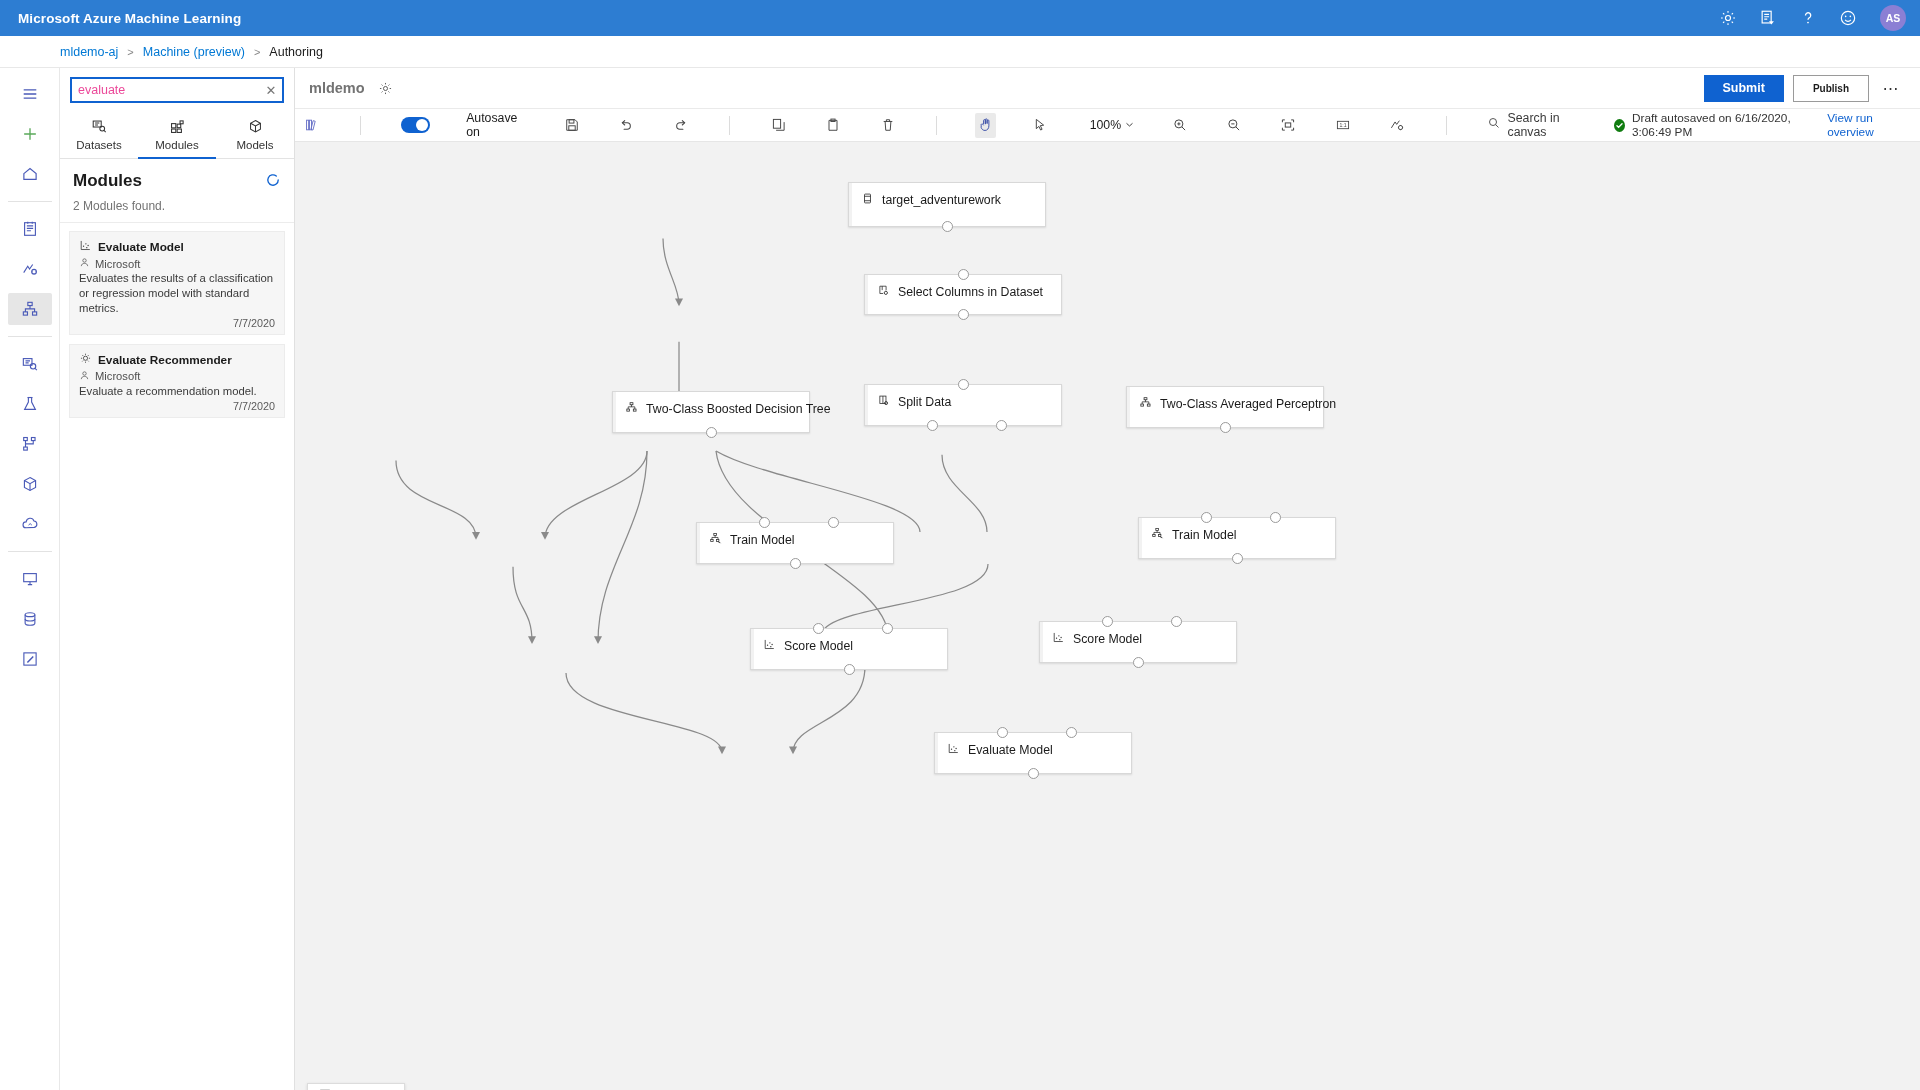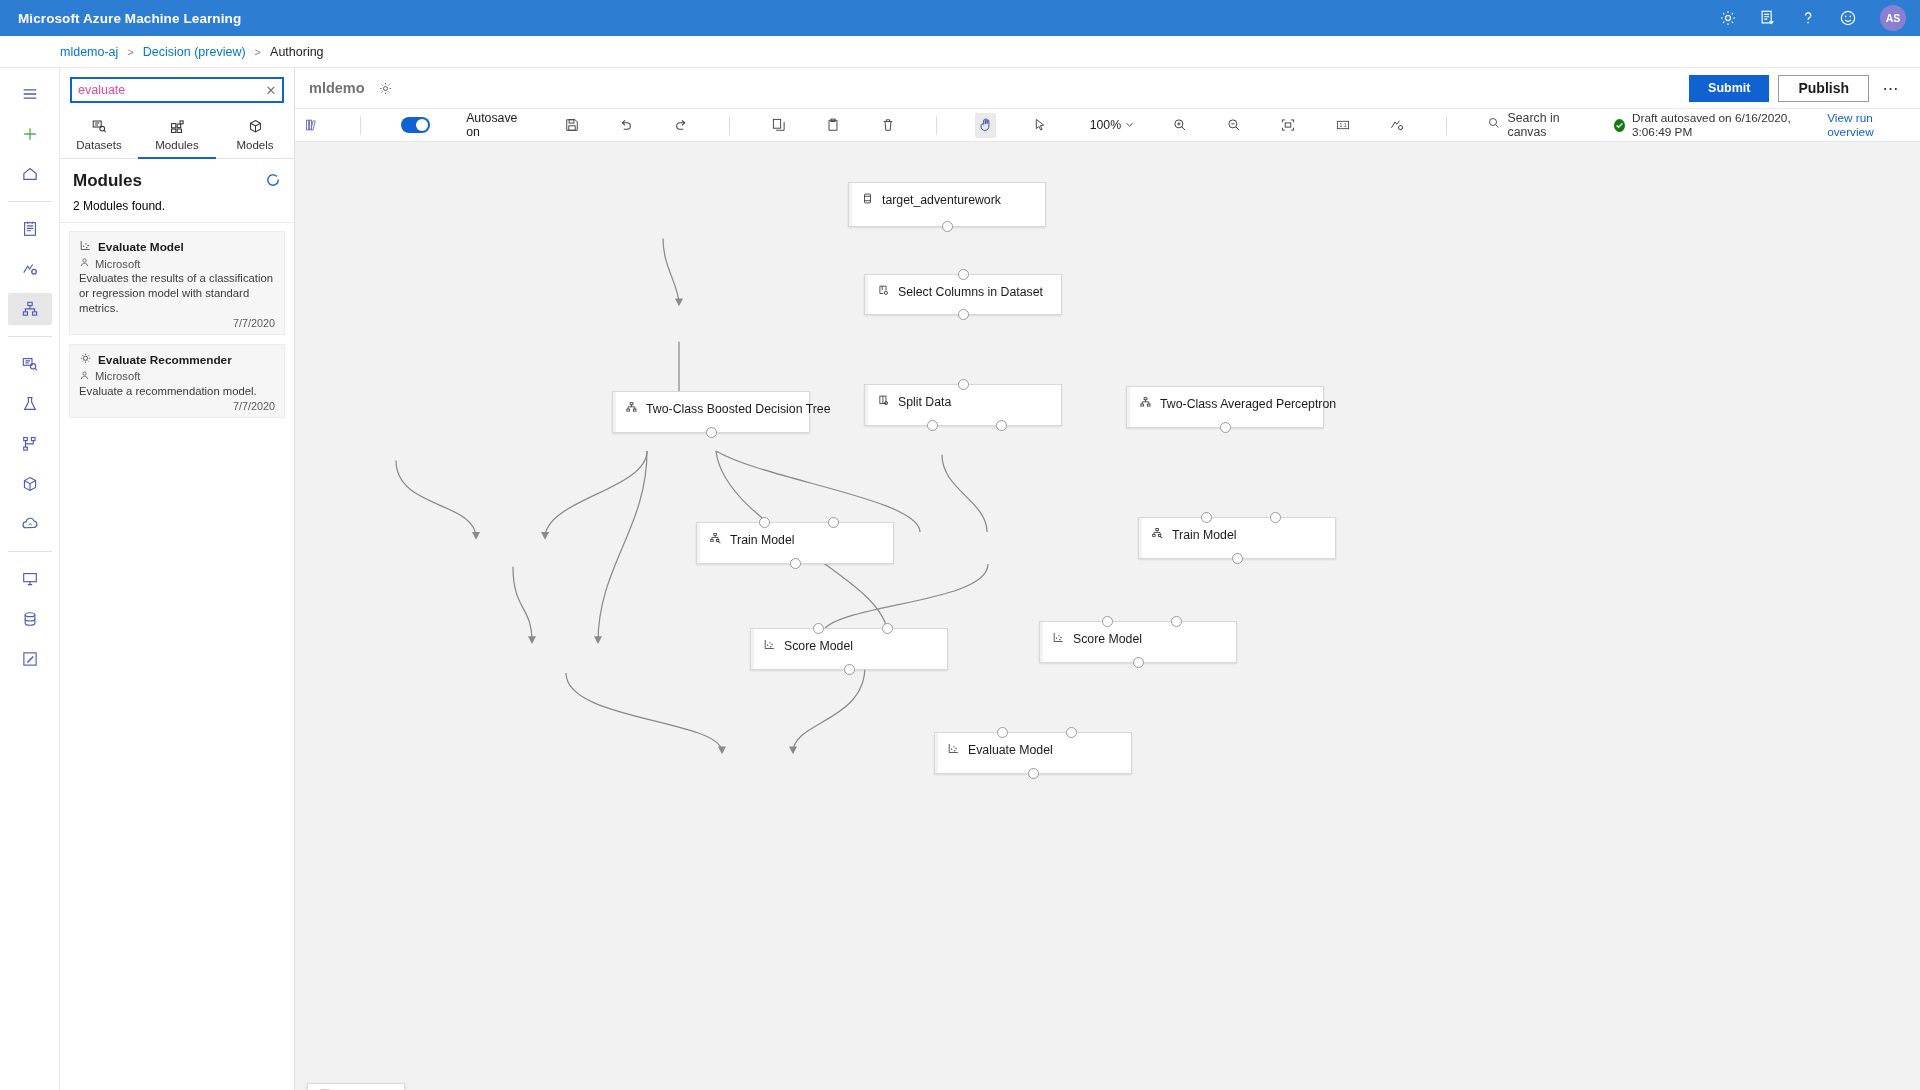--- a/index.html
+++ b/index.html
@@ -111,21 +111,21 @@
     margin-bottom: -1px;
     text-align: center;
   }
   .ptab.active { border-bottom-color: #0f62d0; }
   .ptab svg { display: block; color: #333; }
 
   .panel-head { padding: 12px 13px 6px 13px; }
   .panel-head h2 { font-size: 17px; font-weight: bold; color: #1b1b1b; }
   .panel-count {
     padding: 2px 13px 9px 13px;
-    font-size: 12px; color: #000000;
+    font-size: 12px; color: #737373;
     border-bottom: 1px solid #ececec;
   }
 
   .mod-list { padding: 8px 9px; overflow-y: auto; flex: 1; }
   .mod-card {
     background: #f6f6f6; border: 1px solid #ececec;
     padding: 7px 9px 5px 9px; margin-bottom: 9px;
     cursor: pointer; position: relative;
   }
   .mod-title {
@@ -162,21 +162,21 @@
   .pipe-name { font-size: 14.5px; font-weight: bold; color: #737373; }
   .pipe-gear { margin-left: 13px; cursor: pointer; color: #555; display:flex; }
   .pipebar .right { margin-left: auto; display: flex; align-items: center; gap: 9px; }
   .btn-primary {
     background: #0f62d0; color: #fff; border: 0;
     height: 27px; padding: 0 19px; font-size: 12.5px; font-weight: bold;
     font-family: inherit; cursor: pointer;
   }
   .btn-outline {
     background: #fff; color: #1b1b1b; border: 1px solid #9a9a9a;
-    height: 27px; padding: 0 19px; font-size: 14px; font-weight: bold;
+    height: 27px; padding: 0 19px; font-size: 10px; font-weight: bold;
     font-family: inherit; cursor: pointer;
   }
   .ellipsis-btn {
     width: 26px; height: 26px; display: flex;
     align-items: center; justify-content: center;
     cursor: pointer; color: #333; font-size: 16px; letter-spacing: 1px;
   }
 
   
   .toolbar {
@@ -292,21 +292,21 @@
         <path d="M6.8 12.1c.9 1.1 2 1.6 3.2 1.6s2.3-.5 3.2-1.6"></path>
       </svg>
     </span>
     <span class="avatar">AS</span>
   </div>
 </div>
 
 <div class="crumbrow">
   <a>mldemo-aj</a>
   <span class="sep">&gt;</span>
-  <a>Decision (preview)</a>
+  <a>Machine (preview)</a>
   <span class="sep">&gt;</span>
   <span class="cur">Authoring</span>
 </div>
 
 <div class="shell">
 
   <div class="rail">
     <div class="rbtn">
       <svg width="18" height="18" viewBox="0 0 20 20" stroke="#4a5ab8" stroke-width="1.4">
           <path d="M3 5.5h14M3 10h14M3 14.5h14"></path>

